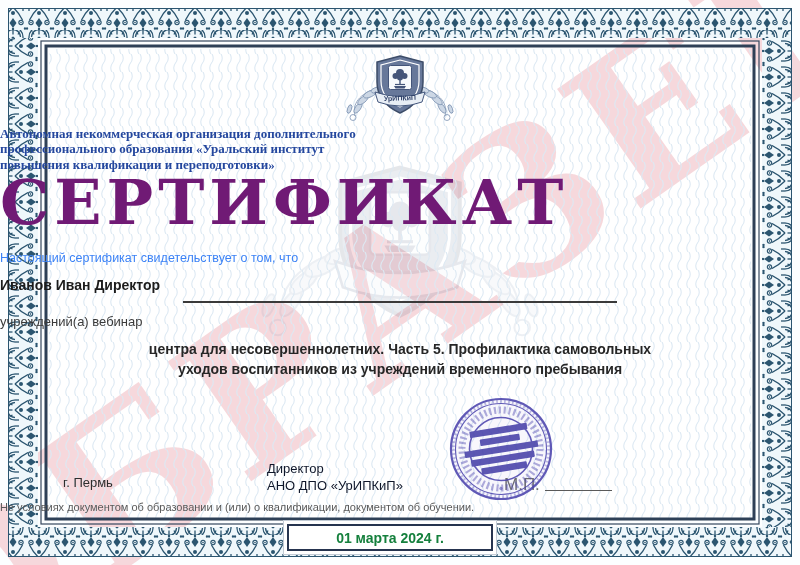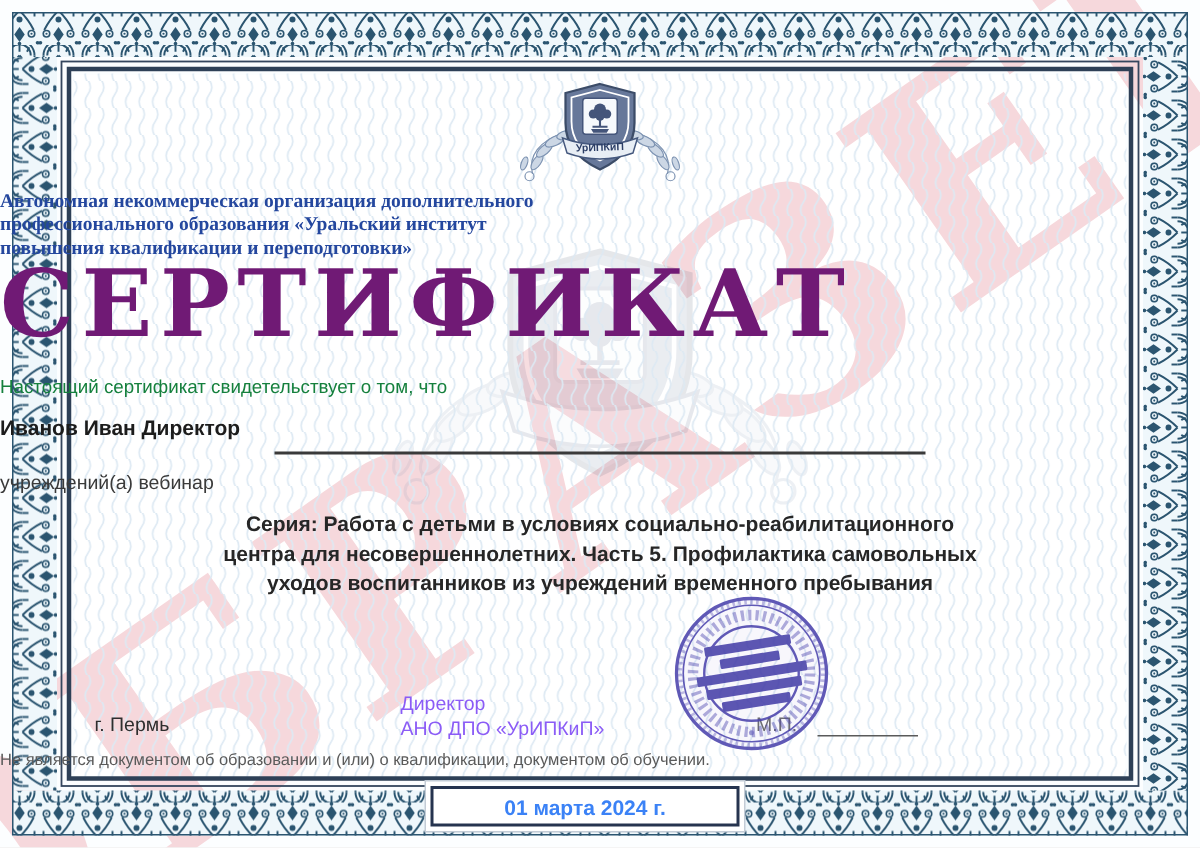--- a/index.html
+++ b/index.html
@@ -6,35 +6,35 @@
   .page{position:relative;width:800px;height:565px;background:#fdfeff;overflow:hidden;
         font-family:"Liberation Sans",sans-serif;}
   .page svg.layer{position:absolute;left:0;top:0;pointer-events:none;}
   .abs{position:absolute;}
   .center{left:0;right:0;text-align:left;}
 
   .org-name{top:126px;font-family:"Liberation Serif",serif;font-weight:bold;
             font-size:13px;line-height:1.18;color:#24479e;}
   .cert-title{top:172px;font-family:"DejaVu Serif",serif;font-weight:700;
               font-size:62px;letter-spacing:5px;line-height:1;color:#701a75;}
-  .statement{top:251px;font-size:12.5px;color:#15803d;}
+  .statement{top:251px;font-size:12.5px;color:#3b82f6;}
   .recipient{top:277px;font-size:14px;font-weight:bold;color:#1c1c1c;}
   .name-line{top:301px;left:183px;width:434px;height:0;border-top:2px solid #3a3a3a;}
   .action{top:314px;font-size:13px;color:#3a3a3a;}
   .course{top:340px;left:140px;width:520px;text-align:center;font-size:14px;
           font-weight:bold;line-height:1.4;color:#262626;}
-  .director{left:267px;top:461px;font-size:13px;line-height:1.3;color:#8b5cf6;text-align:left;}
+  .director{left:267px;top:461px;font-size:13px;line-height:1.3;color:#0f172a;text-align:left;}
   .city{left:63px;top:475px;font-size:13px;color:#2e2e2e;}
-  .mp{left:504px;top:475px;font-size:13px;color:#6e6e6e;}
+  .mp{left:504px;top:475px;font-size:17px;color:#6e6e6e;}
   .sig-line{left:545px;top:490px;width:67px;height:0;border-top:1.5px solid #5a5a5a;}
   .disclaimer{top:501px;font-size:11px;color:#5a5a5a;}
   .date-box{left:287px;top:524px;width:202px;height:23px;background:#ffffff;
             border:2px solid #26344f;box-shadow:0 0 0 3px #ffffff,0 0 0 4px #c3ccd6;
             display:flex;align-items:center;justify-content:center;
-            font-size:14px;font-weight:bold;color:#3b82f6;z-index:6;}
+            font-size:14px;font-weight:bold;color:#15803d;z-index:6;}
   .content{position:absolute;inset:0;z-index:3;}
   .stamp-layer{z-index:4;}
 </style>
 </head>
 <body>
 
 <div class="page">
 
   <svg class="layer" width="800" height="565" viewBox="0 0 800 565">
     <defs>
@@ -143,37 +143,36 @@
 
     <div class="abs center statement">Настоящий сертификат свидетельствует о том, что</div>
 
     <div class="abs center recipient">Иванов Иван Директор</div>
 
     <div class="abs name-line"></div>
 
     <div class="abs center action">учреждений(а) вебинар</div>
 
     <div class="abs course">
-        <div>Серия: Работа с детьми в условиях социально-реабилитационного</div>
         <div>центра для несовершеннолетних. Часть 5. Профилактика самовольных</div>
         <div>уходов воспитанников из учреждений временного пребывания</div>
       </div>
 
     <div class="abs director">
       <div>Директор</div>
       <div>АНО ДПО «УрИПКиП»</div>
     </div>
 
     <div class="abs city">г. Пермь</div>
 
     <div class="abs mp">М.П.</div>
 
     <div class="abs sig-line"></div>
 
-    <div class="abs center disclaimer">Не является документом об образовании и (или) о квалификации, документом об обучении.</div>
+    <div class="abs center disclaimer">Не условиях документом об образовании и (или) о квалификации, документом об обучении.</div>
 
     <div class="abs date-box">
       <span>01 марта 2024 г.</span>
     </div>
   </div>
 
   <svg class="layer stamp-layer" width="800" height="565" viewBox="0 0 800 565">
     <g opacity="0.88">
       <circle cx="501" cy="449" r="49" fill="rgba(96,88,196,0.05)"></circle>
       <circle cx="501" cy="449" r="50" fill="none" stroke="#4b43ad" stroke-width="2.2"></circle>

